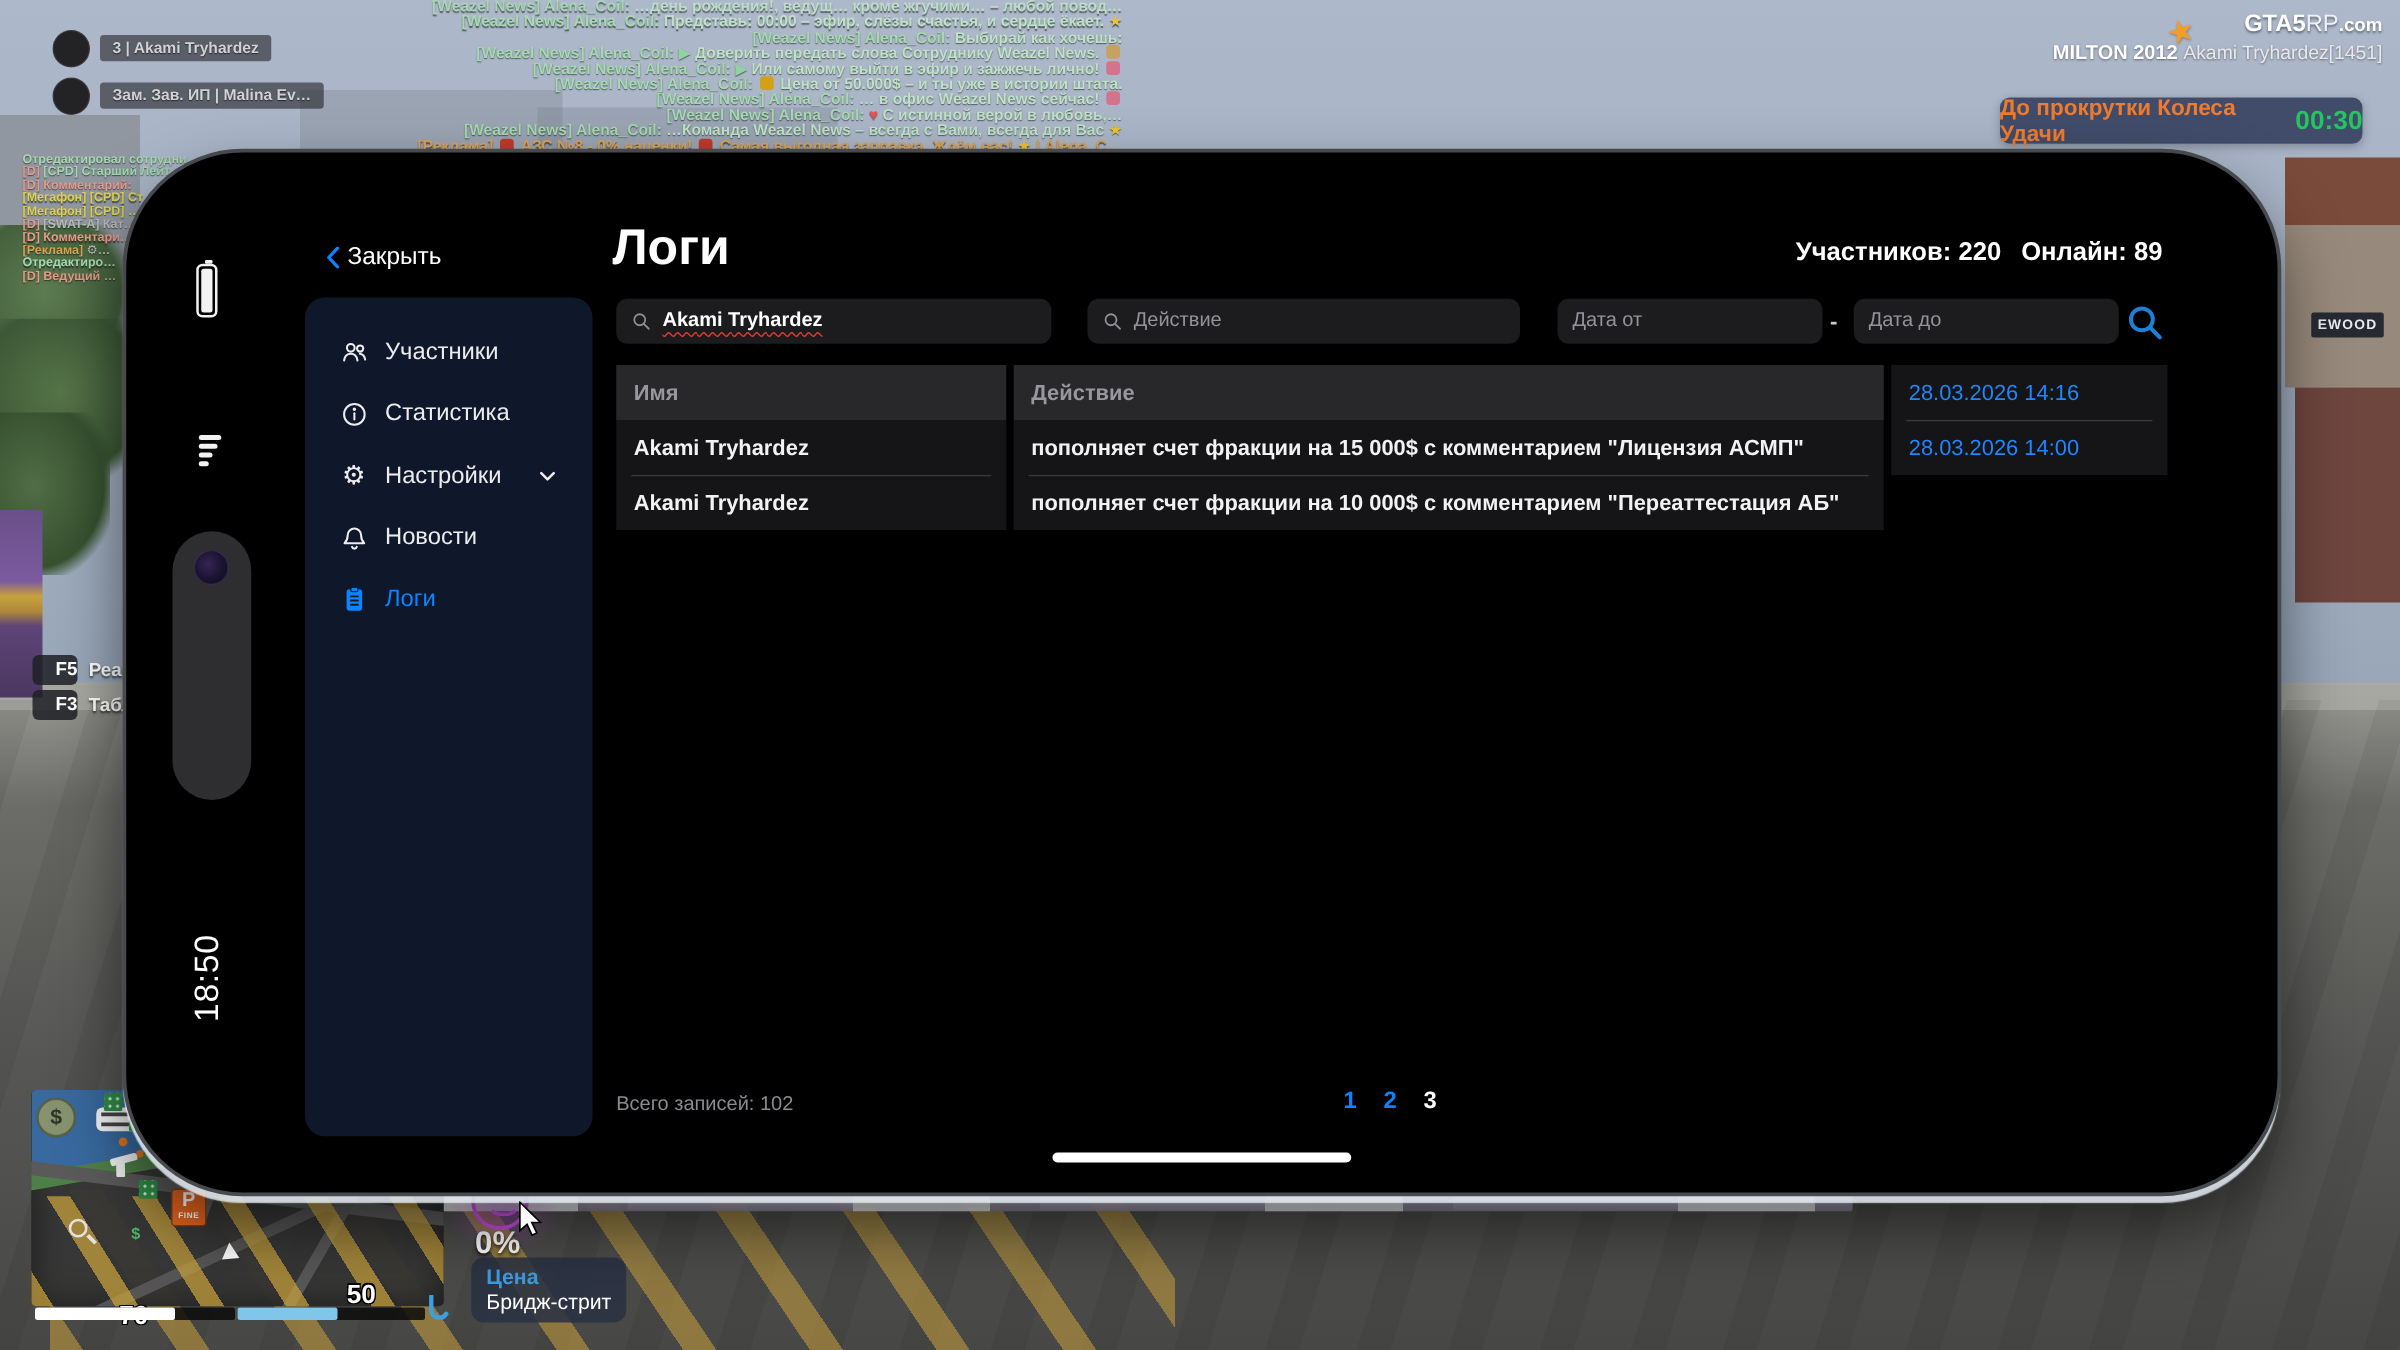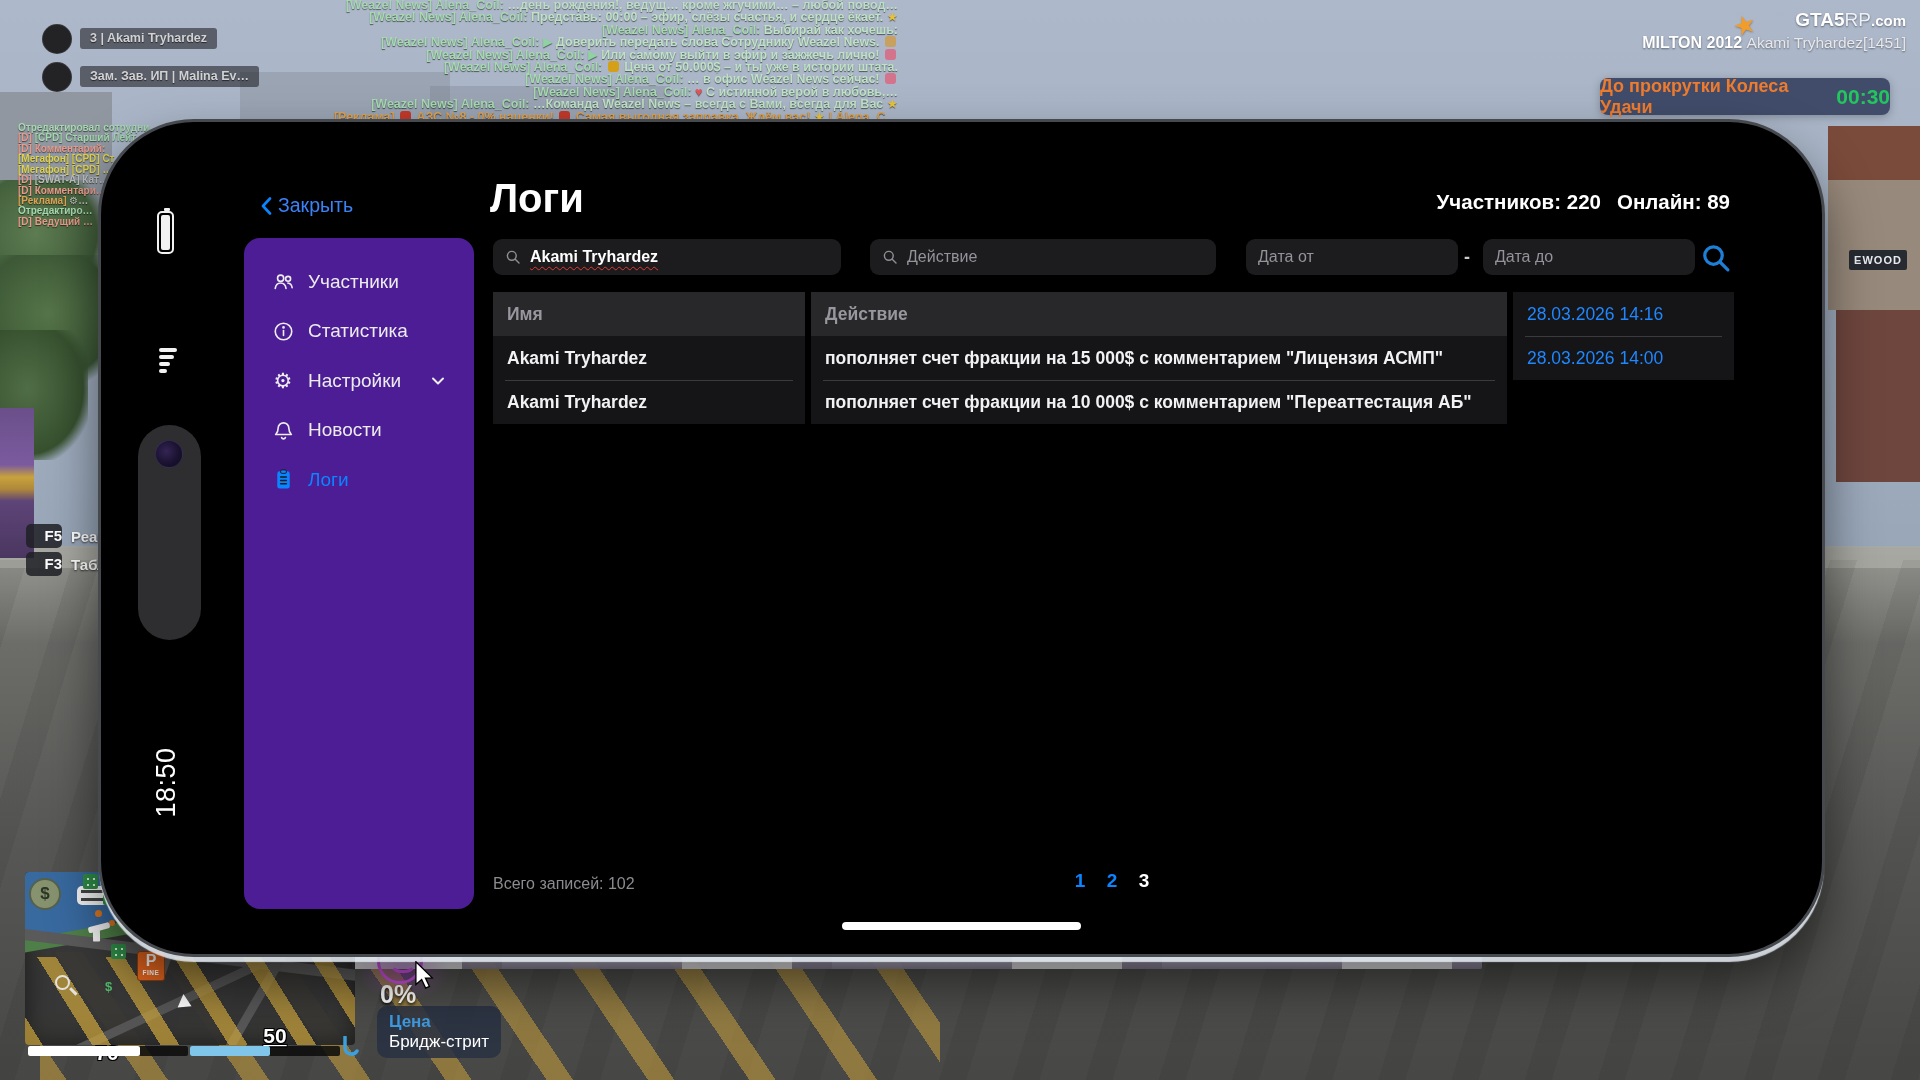--- a/index.html
+++ b/index.html
@@ -130,26 +130,26 @@
   .battery::before{content:"";position:absolute;left:4.5px;top:-5px;width:6px;height:3px;background:#f2f2f2;border-radius:1px;}
   .signal{left:58px;top:226px;display:flex;flex-direction:column;gap:3px;}
   .signal i{display:block;height:4px;background:#f2f2f2;border-radius:2px;}
   .island{left:37px;top:303px;width:63px;height:215px;border-radius:32px;background:#2e2e30;}
   .lens{position:absolute;left:17px;top:15px;width:28px;height:28px;border-radius:50%;
       background:radial-gradient(circle at 40% 40%,#342454 0%,#1a1230 55%,#0d0a18 100%);border:1px solid rgba(90,80,120,.4);}
   .ptime{left:5px;top:645px;width:120px;text-align:center;transform:rotate(-90deg);
       color:#fff;font-size:27px;font-weight:500;letter-spacing:.5px;}
 
   
-  .backbtn{left:160px;top:72px;display:flex;align-items:center;gap:6px;color:#3b82f6;
+  .backbtn{left:160px;top:72px;display:flex;align-items:center;gap:6px;color:#ffffff;
       font-size:19.5px;font-weight:500;cursor:pointer;}
   .ptitle{left:389px;top:54px;color:#fff;font-size:40px;font-weight:800;}
   .pstats{right:92px;top:68px;display:flex;gap:16px;color:#fff;font-size:20.5px;font-weight:700;}
 
-  .psidebar{left:143px;top:116px;width:230px;height:671px;background:#4c1d95;border-radius:16px;padding-top:19px;}
+  .psidebar{left:143px;top:116px;width:230px;height:671px;background:#0f172a;border-radius:16px;padding-top:19px;}
   .sitem{display:flex;align-items:center;height:49.5px;padding-left:27px;gap:13px;color:#ececee;
       font-size:19px;font-weight:500;cursor:pointer;position:relative;}
   .sitem .sicon{width:24px;height:24px;display:flex;align-items:center;justify-content:center;}
   .sitem.active{color:#0a84ff;}
   .sitem .chev{position:absolute;left:186px;top:17px;}
   .gearchar{font-size:21px;color:#ededef;line-height:22px;}
 
   .finput{top:117px;height:36px;background:#1c1c1e;border-radius:9px;display:flex;align-items:center;
       padding:0 12px;gap:9px;color:#fff;font-size:16px;font-weight:600;cursor:text;}
   .finput .ph{color:#93939a;font-weight:500;}
@@ -331,21 +331,21 @@
     <div class="bld" style="left:86px;top:72px;"></div>
     <div class="pfine">
       <span class="p">P</span>
       <span class="f">FINE</span>
     </div>
     <div class="mag"></div>
     <div class="gdollar">$</div>
     <div class="parrow"></div>
   </div>
   <div class="abs mm-num" style="left:80px;top:1024px;margin-top:17px;">70</div>
-  <div class="abs mm-num" style="left:248px;top:1024px;text-decoration:underline;">50</div>
+  <div class="abs mm-num" style="left:262px;top:1024px;">50</div>
   <div class="abs mm-bar" style="left:28px;top:1046px;width:160px;">
     <div class="fill" style="width:70%;background:#fff;"></div>
   </div>
   <div class="abs mm-bar" style="left:190px;top:1046px;width:150px;">
     <div class="fill" style="width:53%;background:#7fc6ea;"></div>
   </div>
   <svg class="abs hookicon" style="left:338px;top:1036px;" width="22" height="24" viewBox="0 0 22 24">
     <path d="M7 1 v11 a6.5 6.5 0 0 0 12 3" stroke="#3da0dc" stroke-width="3.5" fill="none" stroke-linecap="round"></path>
   </svg>
 

